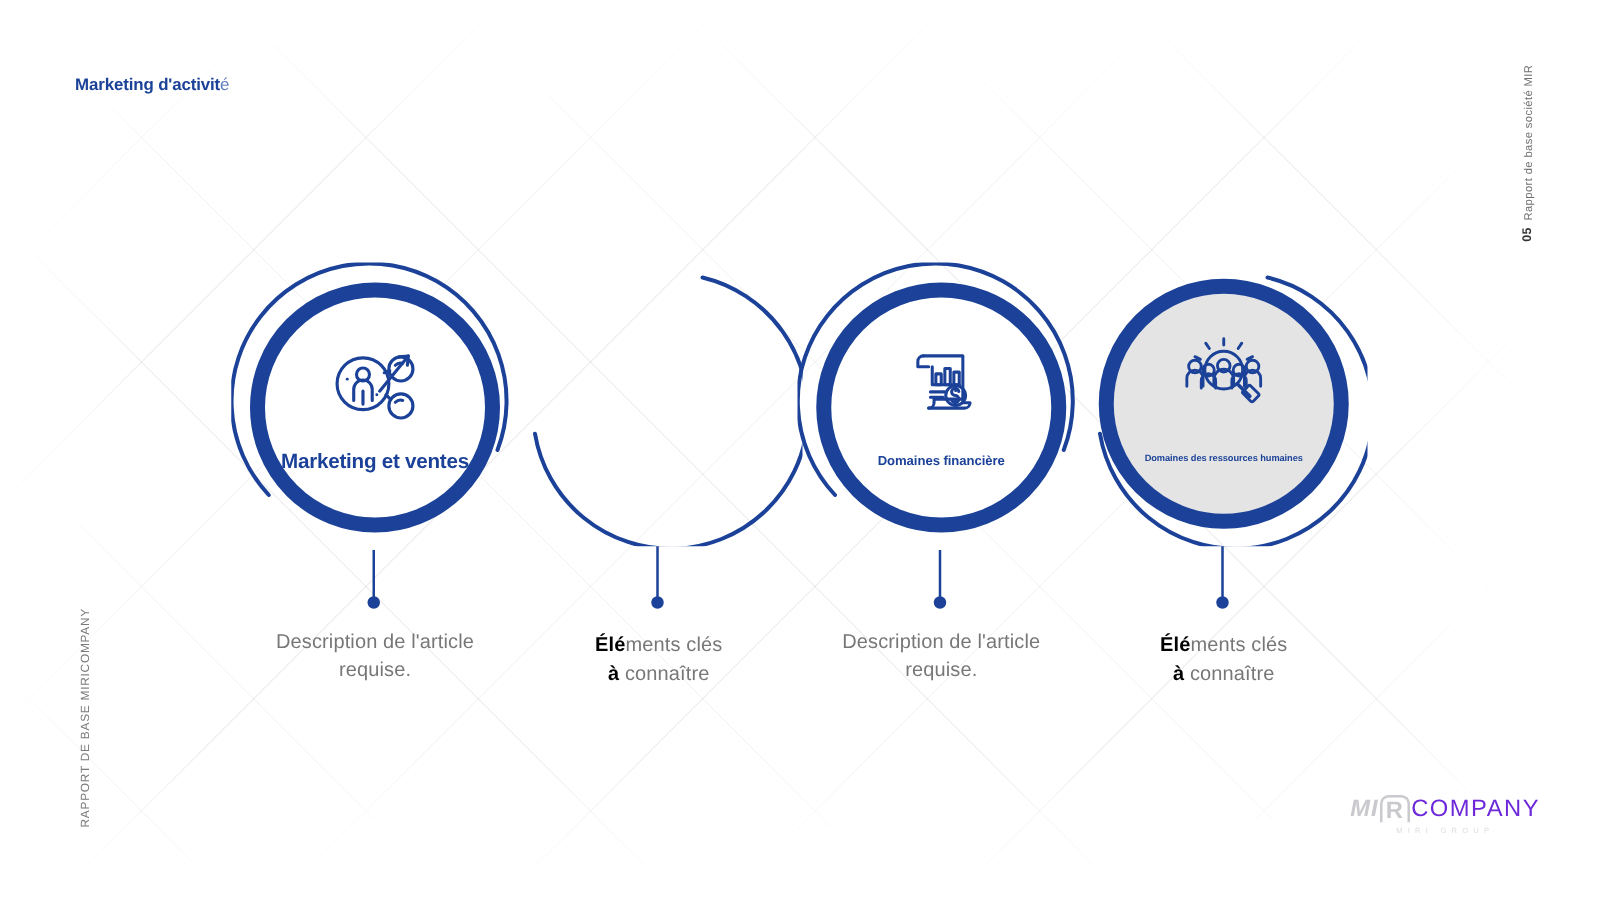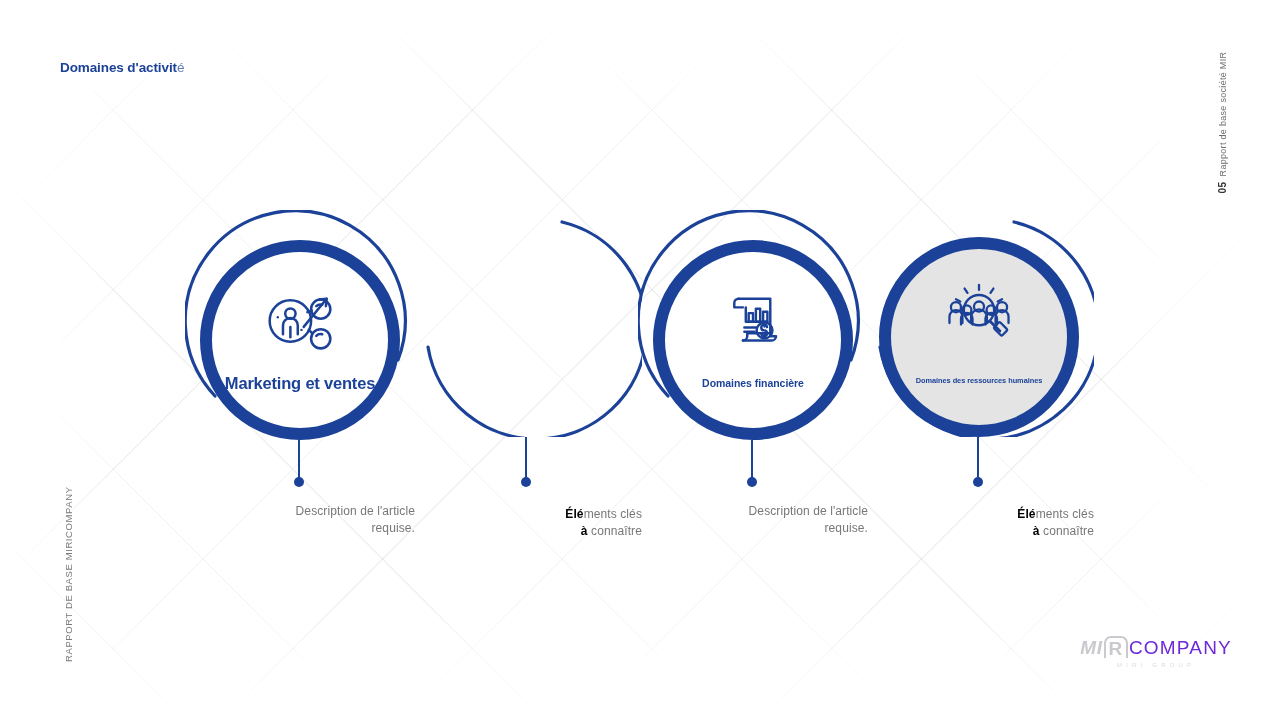--- a/index.html
+++ b/index.html
@@ -105,21 +105,21 @@
 
   
   .node {
     position: absolute;
     width: 230px;
     height: 230px;
   }
   .node-ring {
     position: absolute;
     left: 15px;
-    top: 30px;
+    top: 16px;
     width: 200px;
     height: 200px;
     border-radius: 50%;
     border: 12px solid #1b4298;
     box-sizing: border-box;
     background: #ffffff;
     display: flex;
     flex-direction: column;
     align-items: center;
     justify-content: flex-start;
@@ -172,22 +172,22 @@
     height: 10px;
     border-radius: 50%;
     background: #1b4298;
     margin-top: -1px;
   }
 
   
   .caption {
     position: absolute;
     width: 230px;
-    text-align: right;
-    font-size: 12px;
+    text-align: center;
+    font-size: 16px;
     line-height: 1.42;
     color: #777777;
     letter-spacing: 0.1px;
   }
   .caption .lead {
     color: #000000;
     font-weight: bold;
   }
 
   
@@ -230,21 +230,21 @@
 </style>
 </head>
 <body>
 
 <div id="slide-bg"></div>
 <div id="bg-fade-top"></div>
 <div id="bg-fade-bottom"></div>
 <div id="bg-fade-left"></div>
 <div id="bg-fade-right"></div>
 
-<div id="page-title"><span>Domaines d'activit</span><span class="accent">é</span></div>
+<div id="page-title"><span>Marketing d'activit</span><span class="accent">é</span></div>
 
 <div id="side-label-right">
   <span class="num">05</span>
   <span>Rapport de base société MIR</span>
 </div>
 
 <div id="side-label-left">RAPPORT DE BASE MIRICOMPANY</div>
 
 <div class="node" style="left:185px; top:210px;">
   <svg class="node-arc" viewBox="0 0 230 230">

